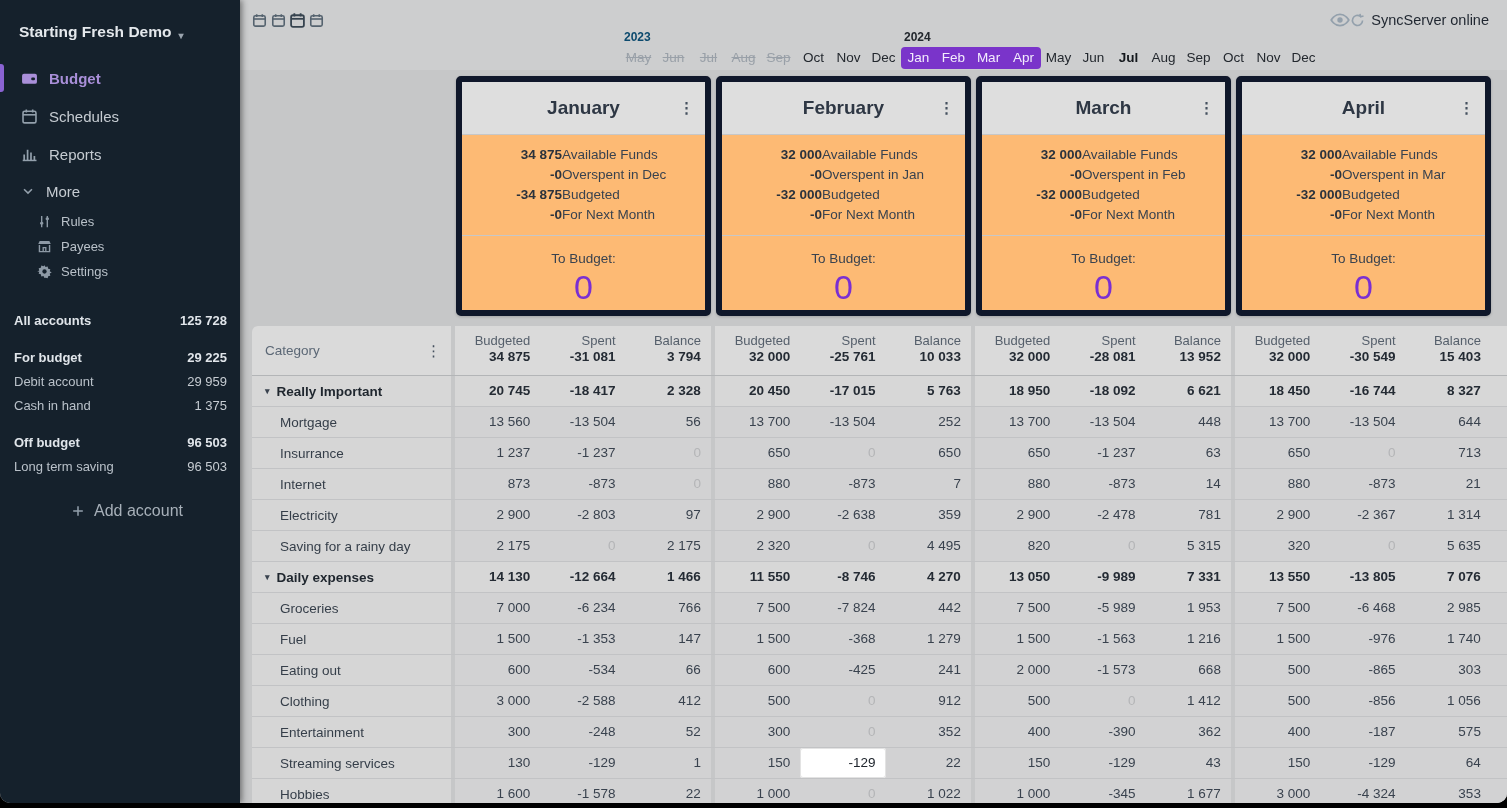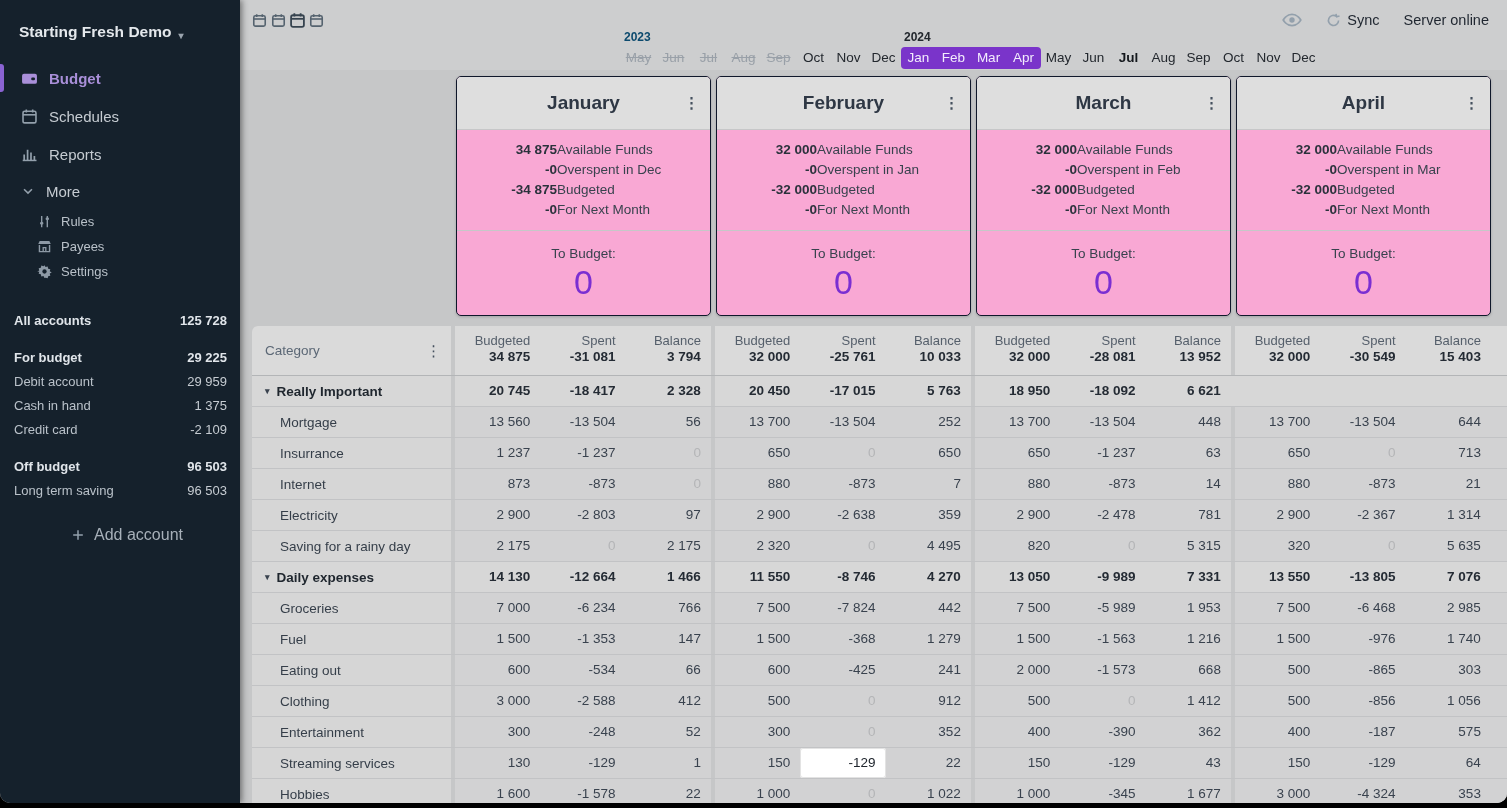--- a/index.html
+++ b/index.html
@@ -27,37 +27,37 @@
   .acct-gap{height:13px;}
   .add-account{display:flex;align-items:center;gap:9px;padding-left:14px;margin-top:24px;color:#a7b0b9;font-size:16px;cursor:pointer;justify-content:center;}
 
   
   .main{flex:1;position:relative;overflow:hidden;background:#c6c7c8;}
   .topstrip{background:#cdcecf;}
   .topbar{display:flex;align-items:center;height:24px;padding:8px 18px 0 12px;}
   .cal-icons{display:flex;align-items:center;gap:4px;color:#55636f;}
   .cal-btn{cursor:pointer;display:inline-flex;}
   .cal-btn.active{color:#36434f;transform:scale(1.12);}
-  .top-right{margin-left:auto;display:flex;align-items:center;gap:24px;color:#1f2630;font-size:14.5px;}
+  .top-right{margin-left:auto;display:flex;align-items:center;color:#1f2630;font-size:14.5px;}
   .eye-btn,.sync-btn,.server-btn{cursor:pointer;display:flex;align-items:center;gap:6px;}
   .timeline{position:relative;height:38px;}
   .tl-months{position:absolute;right:186px;bottom:1px;display:flex;}
   .tl-m{position:relative;width:35px;text-align:center;font-size:13.5px;color:#23282e;padding:3px 0 4px;cursor:pointer;white-space:nowrap;}
   .tl-m.disabled{color:#99a0a8;text-decoration:line-through;cursor:default;}
   .tl-m.selected{background:#7a34ca;color:#f3ecfd;}
   .tl-m.sel-start{border-radius:4px 0 0 4px;}
   .tl-m.sel-end{border-radius:0 4px 4px 0;}
   .tl-m.current{font-weight:bold;color:#14181d;}
   .tl-year{position:absolute;top:-17px;left:3px;font-size:12px;font-weight:bold;color:#23282e;text-decoration:none;}
   .tl-year.faded{color:#0c4a6e;}
 
   
   .cards-row{display:flex;padding-left:211px;margin-top:6px;}
   .cardwrap{width:260px;min-width:260px;padding-left:5px;box-sizing:border-box;}
-  .month-card{height:240px;background:#f9a8d4;border:1px solid #0f172a;border-radius:5px;overflow:hidden;box-shadow:0 1px 3px rgba(0,0,0,.18);box-sizing:border-box;}
+  .month-card{height:240px;background:#fdba74;border:6px solid #0f172a;border-radius:5px;overflow:hidden;box-shadow:0 1px 3px rgba(0,0,0,.18);box-sizing:border-box;}
   .mc-title{position:relative;height:52px;background:#dedede;border-bottom:1px solid #c6c7c8;display:flex;align-items:center;justify-content:center;font-size:19px;font-weight:600;color:#2e3744;}
   .kebab{color:#44505e;font-size:15px;line-height:10px;cursor:pointer;}
   .mc-kebab{position:absolute;right:11px;top:50%;transform:translateY(-50%);}
   .mc-summary{padding:10px 0;border-bottom:1px solid #c6c7c8;height:80px;box-sizing:content-box;}
   .ms-row{display:flex;font-size:13.5px;line-height:20px;color:#39424e;}
   .ms-amount{width:100px;text-align:right;font-weight:bold;color:#2b323c;white-space:nowrap;}
   .ms-label{white-space:nowrap;}
   .mc-tobudget{text-align:center;padding-top:15px;font-size:13.5px;color:#39424e;}
   .tb-value{margin-top:1px;font-size:34px;line-height:40px;color:#7a2fd2;cursor:pointer;}
 
@@ -169,24 +169,20 @@
           <span class="l">For budget</span>
           <span class="v">29 225</span>
         </div>
         <div class="acct-row">
           <span class="l">Debit account</span>
           <span class="v">29 959</span>
         </div>
         <div class="acct-row">
           <span class="l">Cash in hand</span>
           <span class="v">1 375</span>
-        </div>
-        <div class="acct-row">
-          <span class="l">Credit card</span>
-          <span class="v">-2 109</span>
         </div>
         <div class="acct-gap"></div>
         <div class="acct-row bold">
           <span class="l">Off budget</span>
           <span class="v">96 503</span>
         </div>
         <div class="acct-row">
           <span class="l">Long term saving</span>
           <span class="v">96 503</span>
         </div>
@@ -483,20 +479,25 @@
             <div class="tg">
               <div class="cell">20 450</div>
               <div class="cell">-17 015</div>
               <div class="cell">5 763</div>
             </div>
             <div class="tg">
               <div class="cell">18 950</div>
               <div class="cell">-18 092</div>
               <div class="cell">6 621</div>
             </div>
+            <div class="tg">
+              <div class="cell">18 450</div>
+              <div class="cell">-16 744</div>
+              <div class="cell">8 327</div>
+            </div>
           </div>
           <div class="bt-row">
             <div class="cat-cell">
               <span>Mortgage</span>
             </div>
             <div class="tg">
               <div class="cell">13 560</div>
               <div class="cell">-13 504</div>
               <div class="cell">56</div>
             </div>

